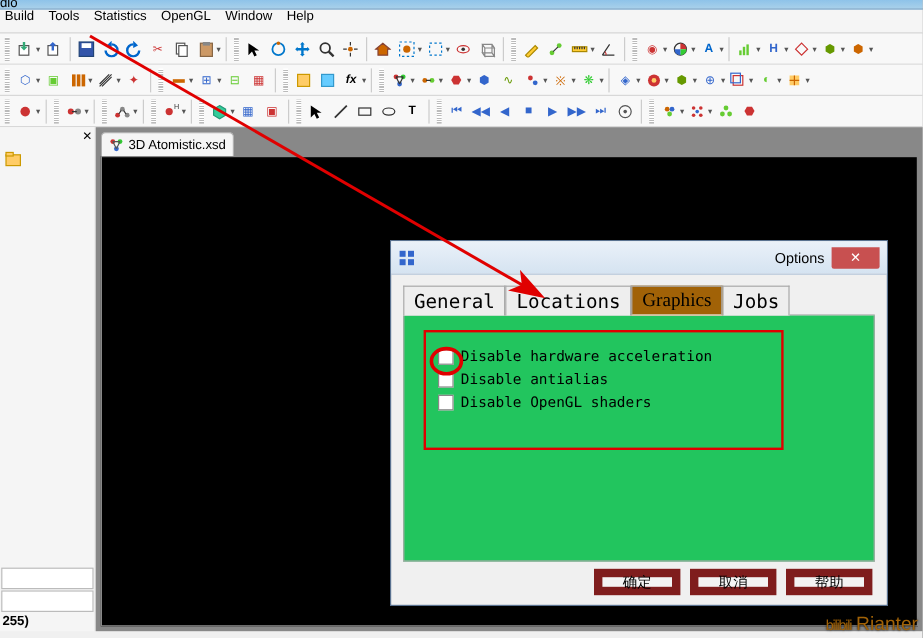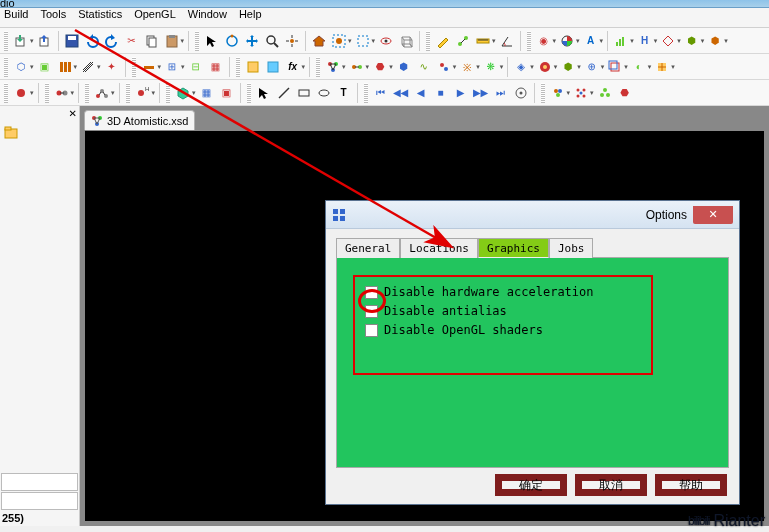--- a/index.html
+++ b/index.html
@@ -109,31 +109,31 @@
   .dlg-close {
     width: 40px; height: 18px;
     background: #c85050;
     color: #fff;
     display:flex;align-items:center;justify-content:center;
     font-family: Arial;
     font-size: 11px;
     border-radius: 0 0 2px 2px;
   }
   .dlg-body { padding: 8px 10px; height: calc(100% - 28px); display:flex; flex-direction:column; }
-  .tabstrip { display:flex; border-bottom:1px solid #aaa; font-size:11px; font-family:"SimSun","MS Sans Serif",monospace; }
+  .tabstrip { display:flex; border-bottom:1px solid #aaa; font-size:16px; font-family:"SimSun","MS Sans Serif",monospace; }
   .tab {
     padding: 3px 8px 2px 8px;
     border: 1px solid #aaa;
     border-bottom: none;
     background: #eee;
     margin-right: 0px;
     position: relative;
     top: 1px;
   }
-  .tab.active { background:#84cc16; border-bottom:1px solid #f0f0f0; z-index:2; }
+  .tab.active { background:#a16207; border-bottom:1px solid #f0f0f0; z-index:2;font-family:Liberation Serif, serif; }
   .tab-content {
     flex:1;
     border:1px solid #aaa;
     border-top: none;
     background:#22c55e;
     padding: 22px 28px;
   }
   .chk-row { display:flex; align-items:center; gap:6px; margin: 5px 0; font-size:12px; font-family:"SimSun",monospace;}
   .chk {
     width:13px; height:13px;
@@ -163,21 +163,21 @@
     position:absolute;
     border: 3px solid #e00000;
     border-radius: 50%;
     pointer-events:none;
   }
   .arrow-svg { position:absolute; left:0; top:0; pointer-events:none; }
 
   .watermark {
     position:absolute;
     right: 4px; bottom: 2px;
-    color:#0f172a;
+    color:#a16207;
     font-family: Arial, sans-serif;
     font-size: 16px;
     display:flex; align-items:center; gap:4px;
     text-shadow: 0 0 2px #000;
   }
 </style>
 </head>
 <body>
 
 <div class="title-remnant">

